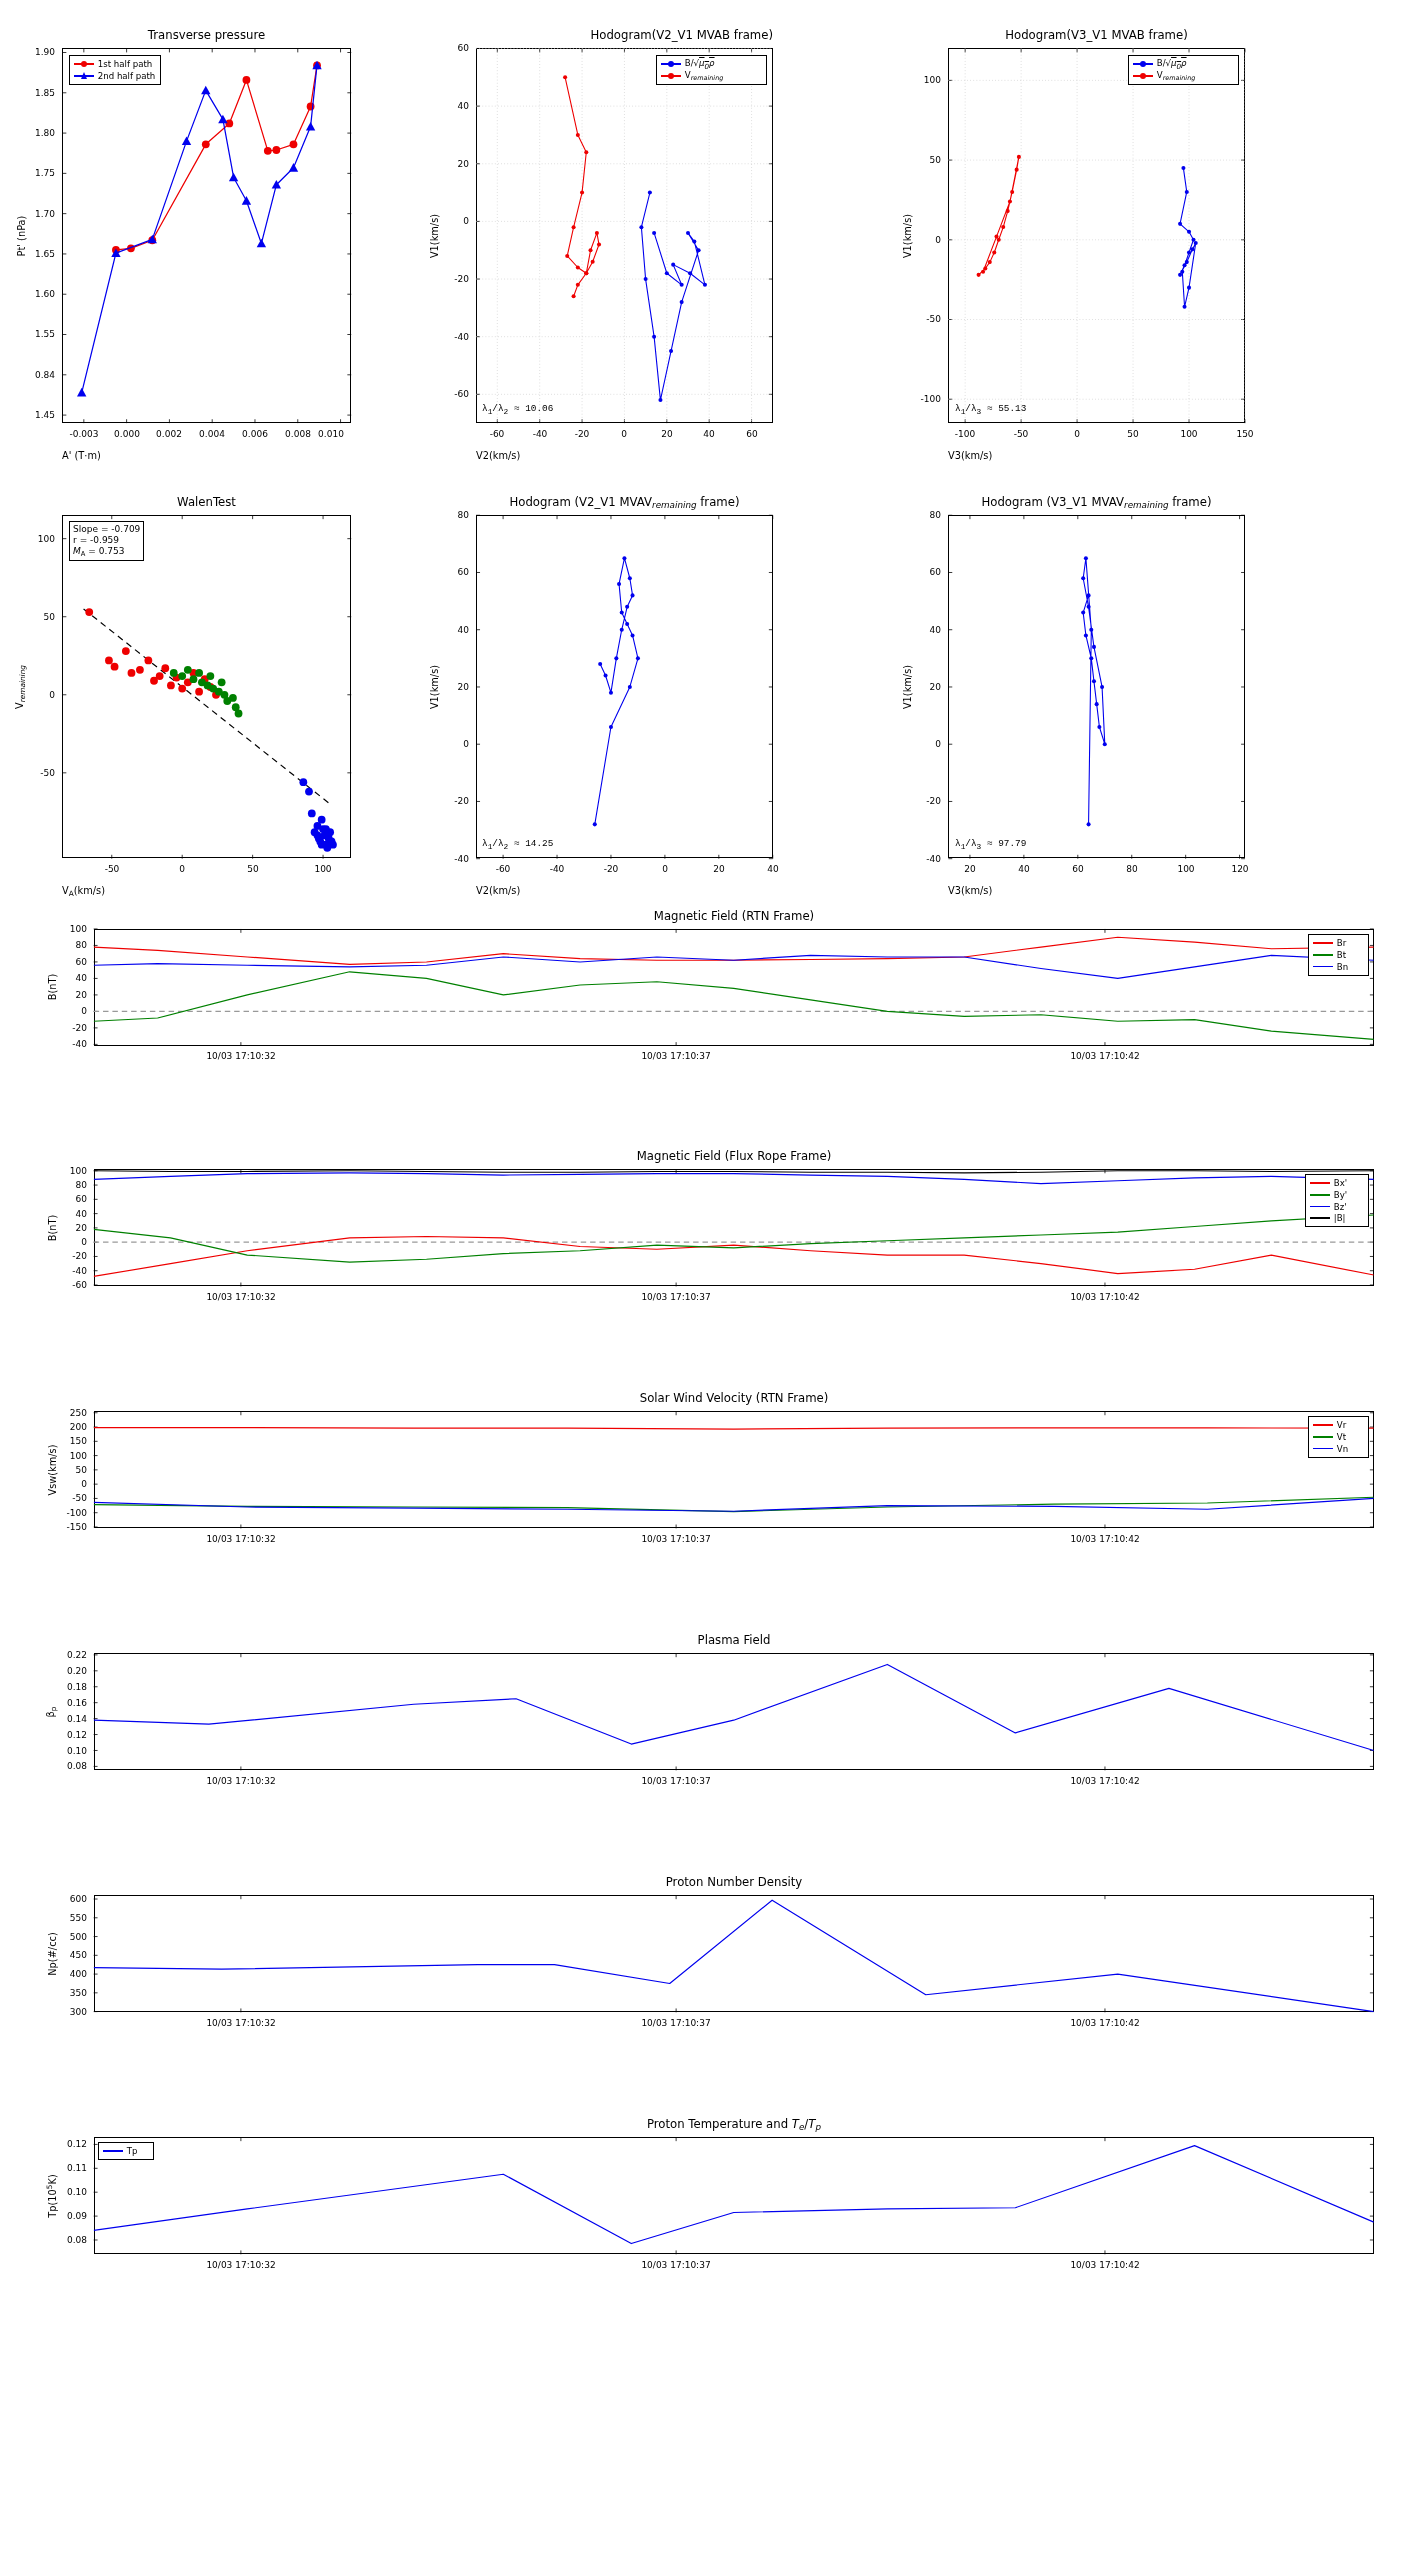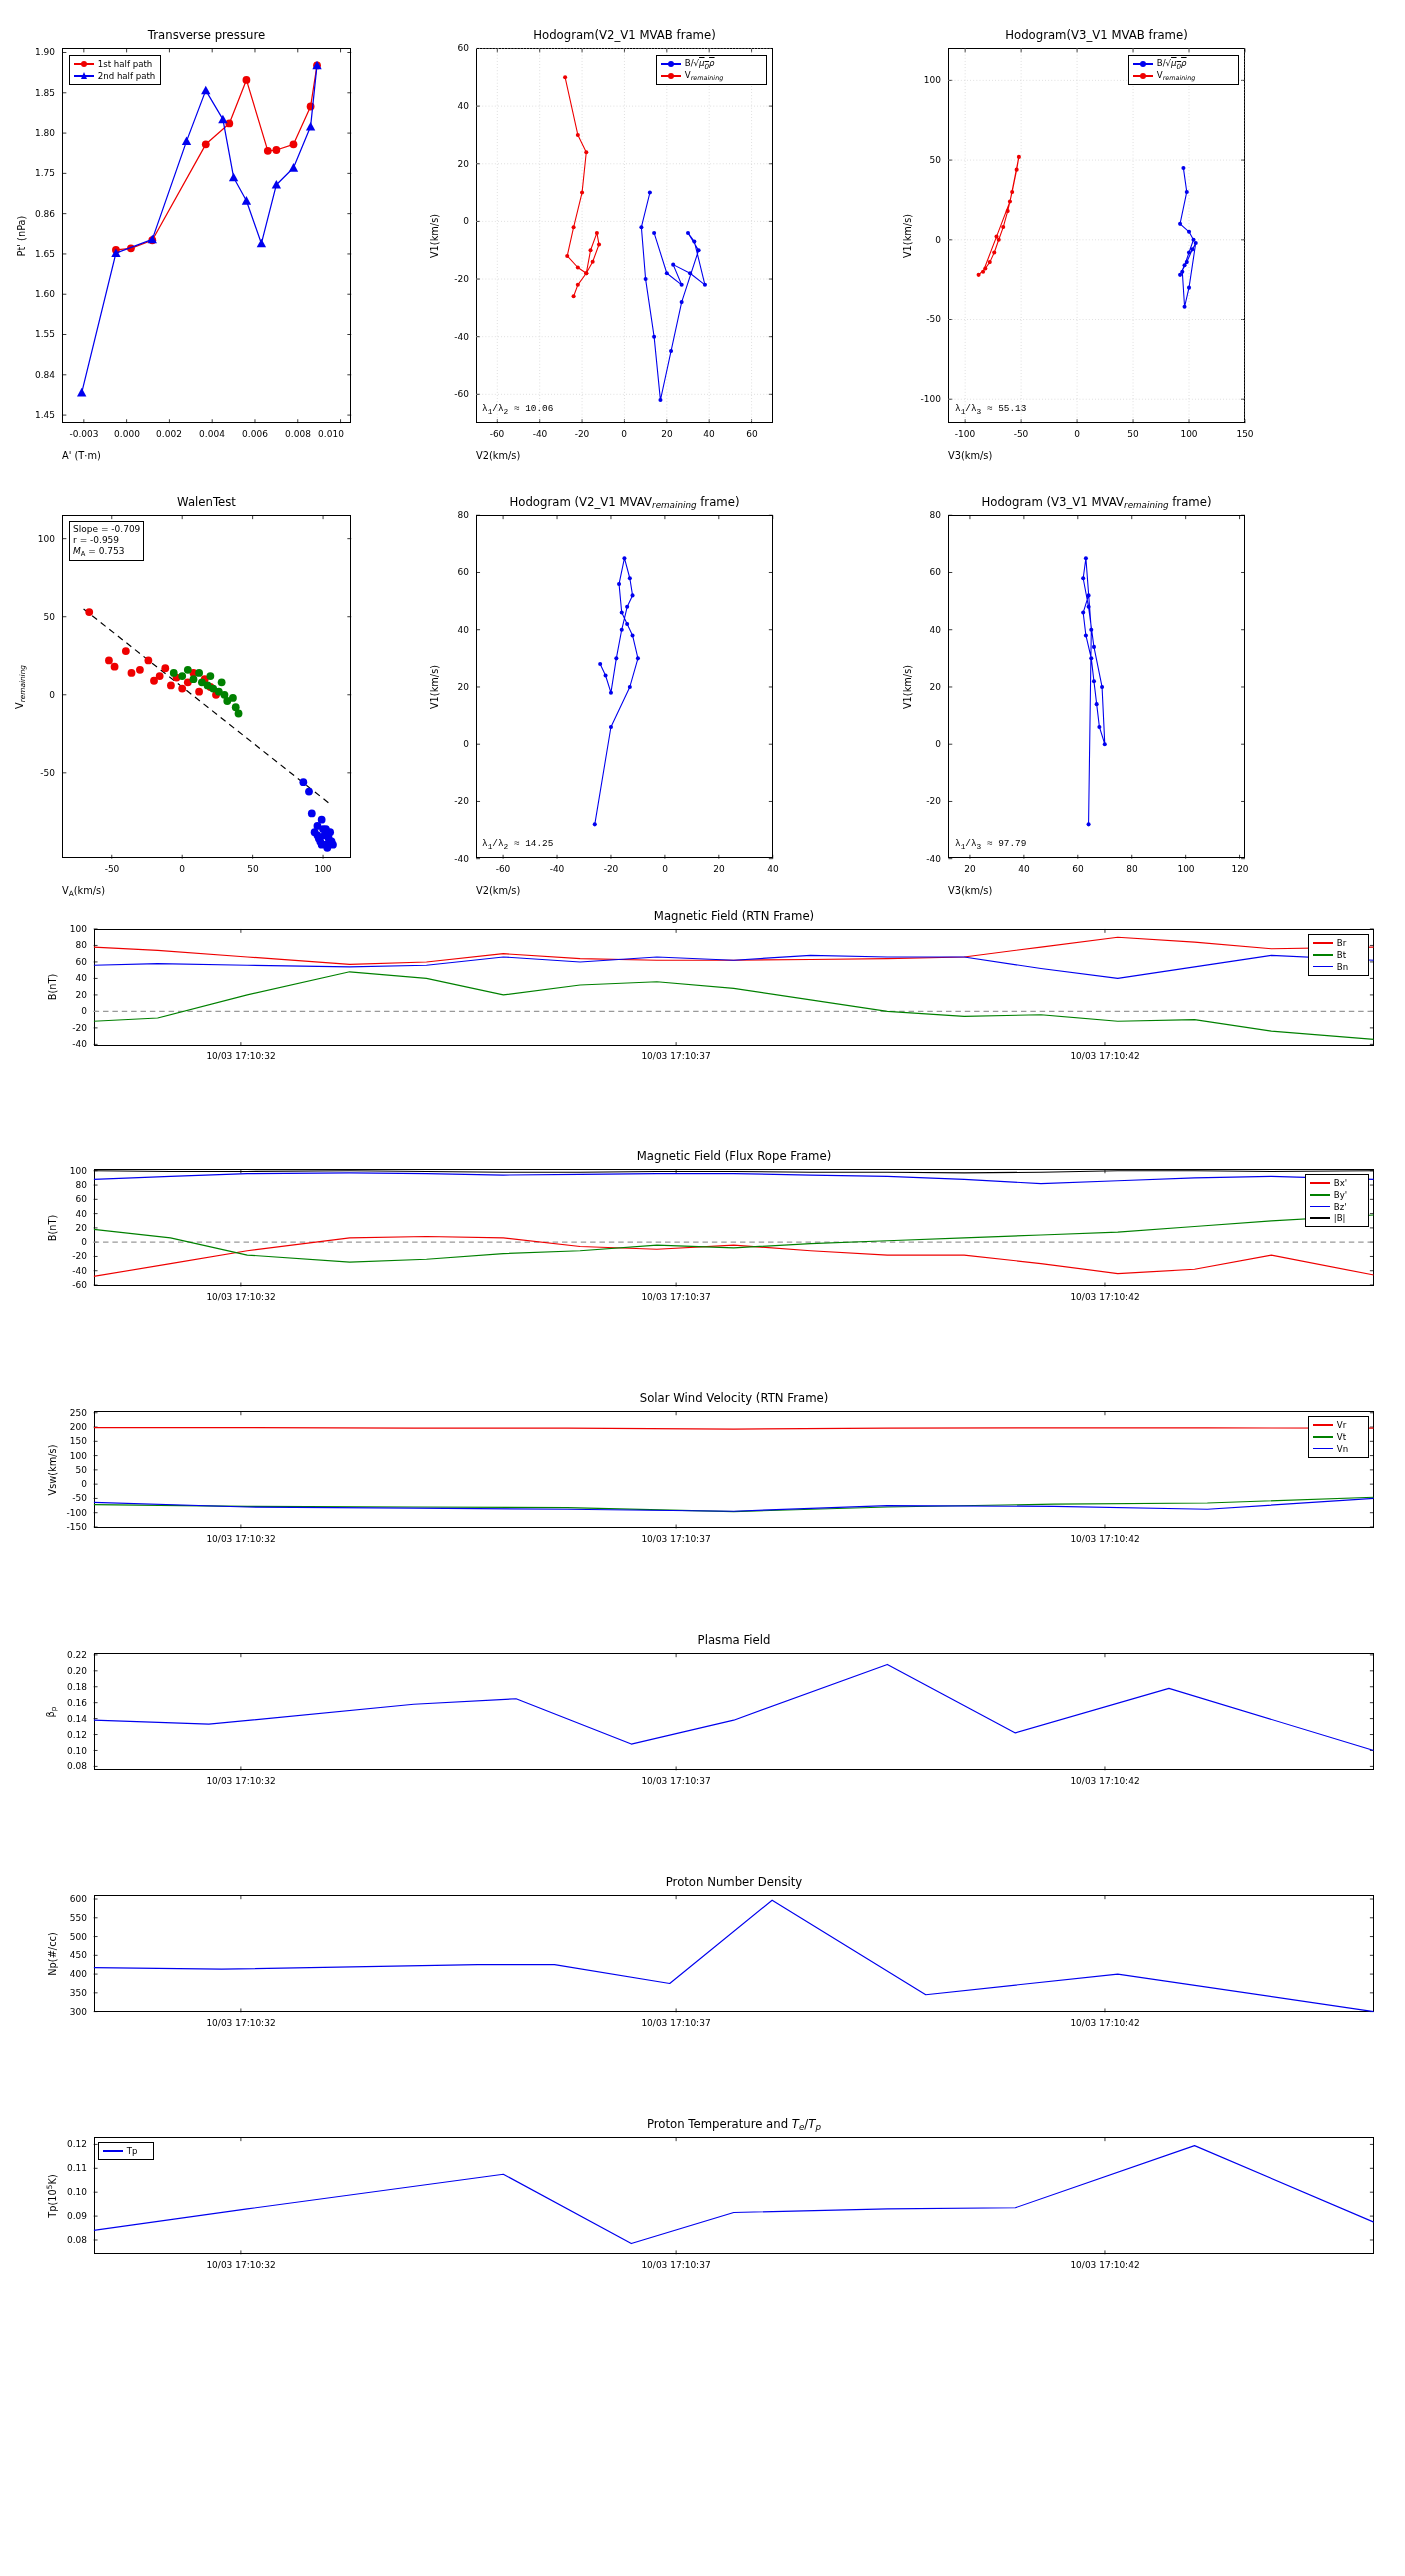--- a/index.html
+++ b/index.html
@@ -110,21 +110,21 @@
       <div class="tick tickx" style="left: 169px; top: 429px;">0.002</div>
       <div class="tick tickx" style="left: 212px; top: 429px;">0.004</div>
       <div class="tick tickx" style="left: 255px; top: 429px;">0.006</div>
       <div class="tick tickx" style="left: 298px; top: 429px;">0.008</div>
       <div class="tick tickx" style="left: 331px; top: 429px;">0.010</div>
       <div class="tick ticky" style="left: 0px; top: 415px; width: 55px;">1.45</div>
       <div class="tick ticky" style="left: 0px; top: 375px; width: 55px;">0.84</div>
       <div class="tick ticky" style="left: 0px; top: 334px; width: 55px;">1.55</div>
       <div class="tick ticky" style="left: 0px; top: 294px; width: 55px;">1.60</div>
       <div class="tick ticky" style="left: 0px; top: 254px; width: 55px;">1.65</div>
-      <div class="tick ticky" style="left: 0px; top: 214px; width: 55px;">0.86</div>
+      <div class="tick ticky" style="left: 0px; top: 214px; width: 55px;">1.70</div>
       <div class="tick ticky" style="left: 0px; top: 173px; width: 55px;">1.75</div>
       <div class="tick ticky" style="left: 0px; top: 133px; width: 55px;">1.80</div>
       <div class="tick ticky" style="left: 0px; top: 93px; width: 55px;">1.85</div>
       <div class="tick ticky" style="left: 0px; top: 52px; width: 55px;">1.90</div>
       <div class="legend" style="left: 69px; top: 55px; width: 92px;">
         <div class="row">
           <span class="swatch" style="background: rgb(238, 0, 0);">
             <span class="mk" style="background: rgb(238, 0, 0);"></span>
           </span>
           <span>1st half path</span>
@@ -132,21 +132,21 @@
         <div class="row">
           <span class="swatch" style="background: rgb(0, 0, 238);">
             <span class="mktri" style="border-bottom: 7px solid rgb(0, 0, 238);"></span>
           </span>
           <span>2nd half path</span>
         </div>
       </div>
     </div>
     <div class="panel" style="left: 0px; top: 0px; width: 1405px; height: 0px;">
       <div class="plotbox" style="left: 476px; top: 48px; width: 297px; height: 375px;"></div>
-      <div class="title" style="left: 476px; top: 28px; width: 297px;">Hodogram(V2_V1 MVAB frame)</div>
+      <div class="title" style="left: 476px; top: 28px; width: 297px; text-align: right;">Hodogram(V2_V1 MVAB frame)</div>
       <div class="xlabel" style="left: 476px; top: 450px; width: 297px;">V2(km/s)</div>
       <div class="ylabel" style="left: 440px; top: 236px; transform: rotate(-90deg) translate(-50%, -100%);">V1(km/s)</div>
       <svg width="1405" height="2576" style="left: 0px; top: 0px;" viewBox="0 0 1800 3300">
         <line x1="637.1428571428571" y1="542" x2="637.1428571428571" y2="537" stroke="#000" stroke-width="1"></line>
         <line x1="637.1428571428571" y1="62" x2="637.1428571428571" y2="67" stroke="#000" stroke-width="1"></line>
         <line x1="691.4285714285714" y1="542" x2="691.4285714285714" y2="537" stroke="#000" stroke-width="1"></line>
         <line x1="691.4285714285714" y1="62" x2="691.4285714285714" y2="67" stroke="#000" stroke-width="1"></line>
         <line x1="745.7142857142858" y1="542" x2="745.7142857142858" y2="537" stroke="#000" stroke-width="1"></line>
         <line x1="745.7142857142858" y1="62" x2="745.7142857142858" y2="67" stroke="#000" stroke-width="1"></line>
         <line x1="800" y1="542" x2="800" y2="537" stroke="#000" stroke-width="1"></line>

